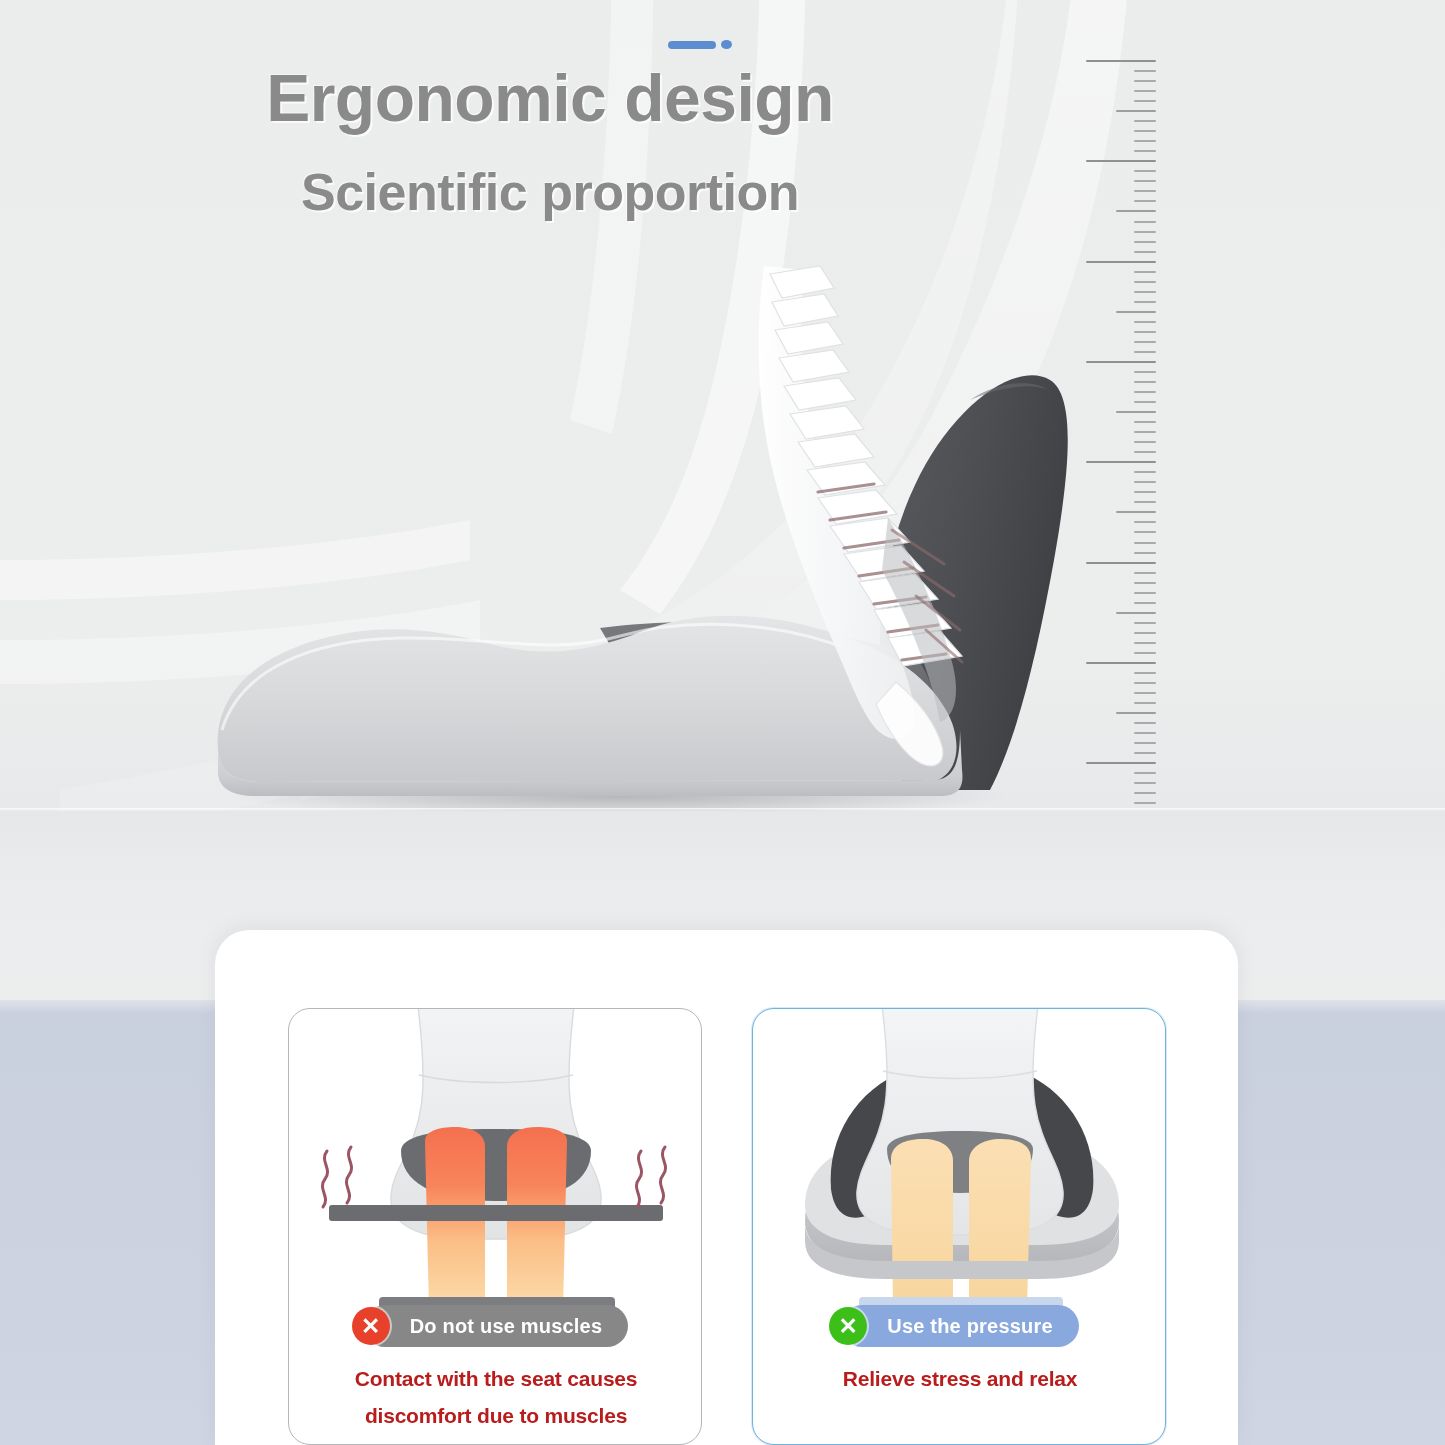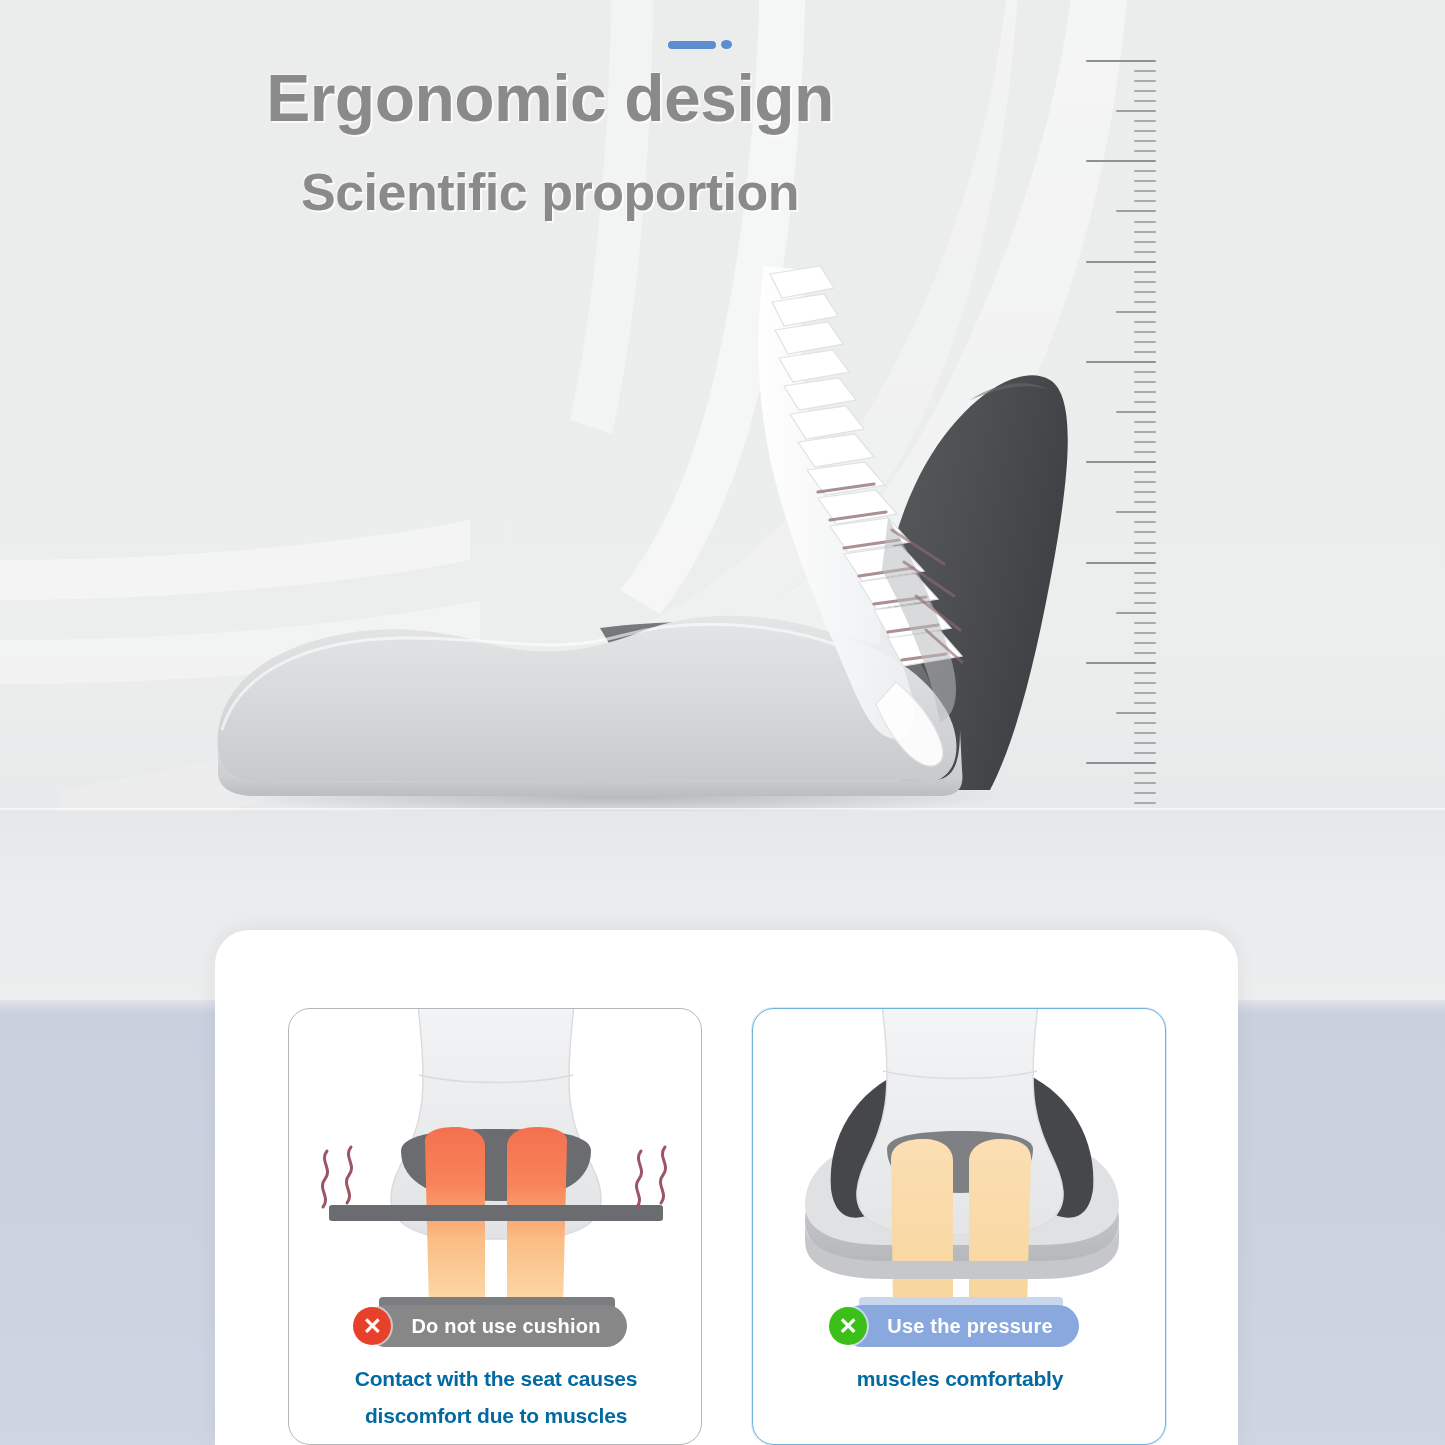--- a/index.html
+++ b/index.html
@@ -135,21 +135,21 @@
     position:absolute; left:-12px; top:50%; transform:translateY(-50%);
     width:38px; height:38px; border-radius:50%;
     display:flex; align-items:center; justify-content:center;
     color:#fff; font-size:23px; font-weight:bold; line-height:1;
   }
   .badge-icon.red   { background:#e8412b; box-shadow:0 0 0 2px rgba(255,255,255,.55); }
   .badge-icon.green { background:#3cc019; box-shadow:0 0 0 2px rgba(255,255,255,.55); }
 
   .caption {
     position:absolute; left:0; top:352px; width:414px;
-    text-align:center; color:#0369a1;
+    text-align:center; color:#b91c1c;
     font-weight:bold; font-size:21px; line-height:1.75;
     letter-spacing:-.2px;
   }
 </style>
 </head>
 <body>
 
 <div id="canvas">
 
   <div class="hero">
@@ -404,21 +404,21 @@
             <path d="M38,142 C30,152 44,160 36,170 C28,180 42,188 34,198"></path>
             <path d="M62,138 C54,148 68,156 60,166 C52,176 66,184 58,194"></path>
             <path d="M352,142 C344,152 358,160 350,170 C342,180 356,188 348,198"></path>
             <path d="M376,138 C368,148 382,156 374,166 C366,176 380,184 372,194"></path>
           </g>
         </svg>
 
         <div class="badge-row">
           <div class="badge-pill bad">
             <span class="badge-icon red">✕</span>
-            <span>Do not use cushion</span>
+            <span>Do not use muscles</span>
           </div>
         </div>
 
         <div class="caption">
           <div>Contact with the seat causes</div>
           <div>discomfort due to muscles</div>
         </div>
       </div>
 
       <div class="panel good">
@@ -468,20 +468,20 @@
         </svg>
 
         <div class="badge-row">
           <div class="badge-pill good">
             <span class="badge-icon green">✕</span>
             <span>Use the pressure</span>
           </div>
         </div>
 
         <div class="caption">
-          <div>muscles comfortably</div>
+          <div>Relieve stress and relax</div>
         </div>
       </div>
 
     </div>
   </div>
 
 </div>
 
 </body></html>

